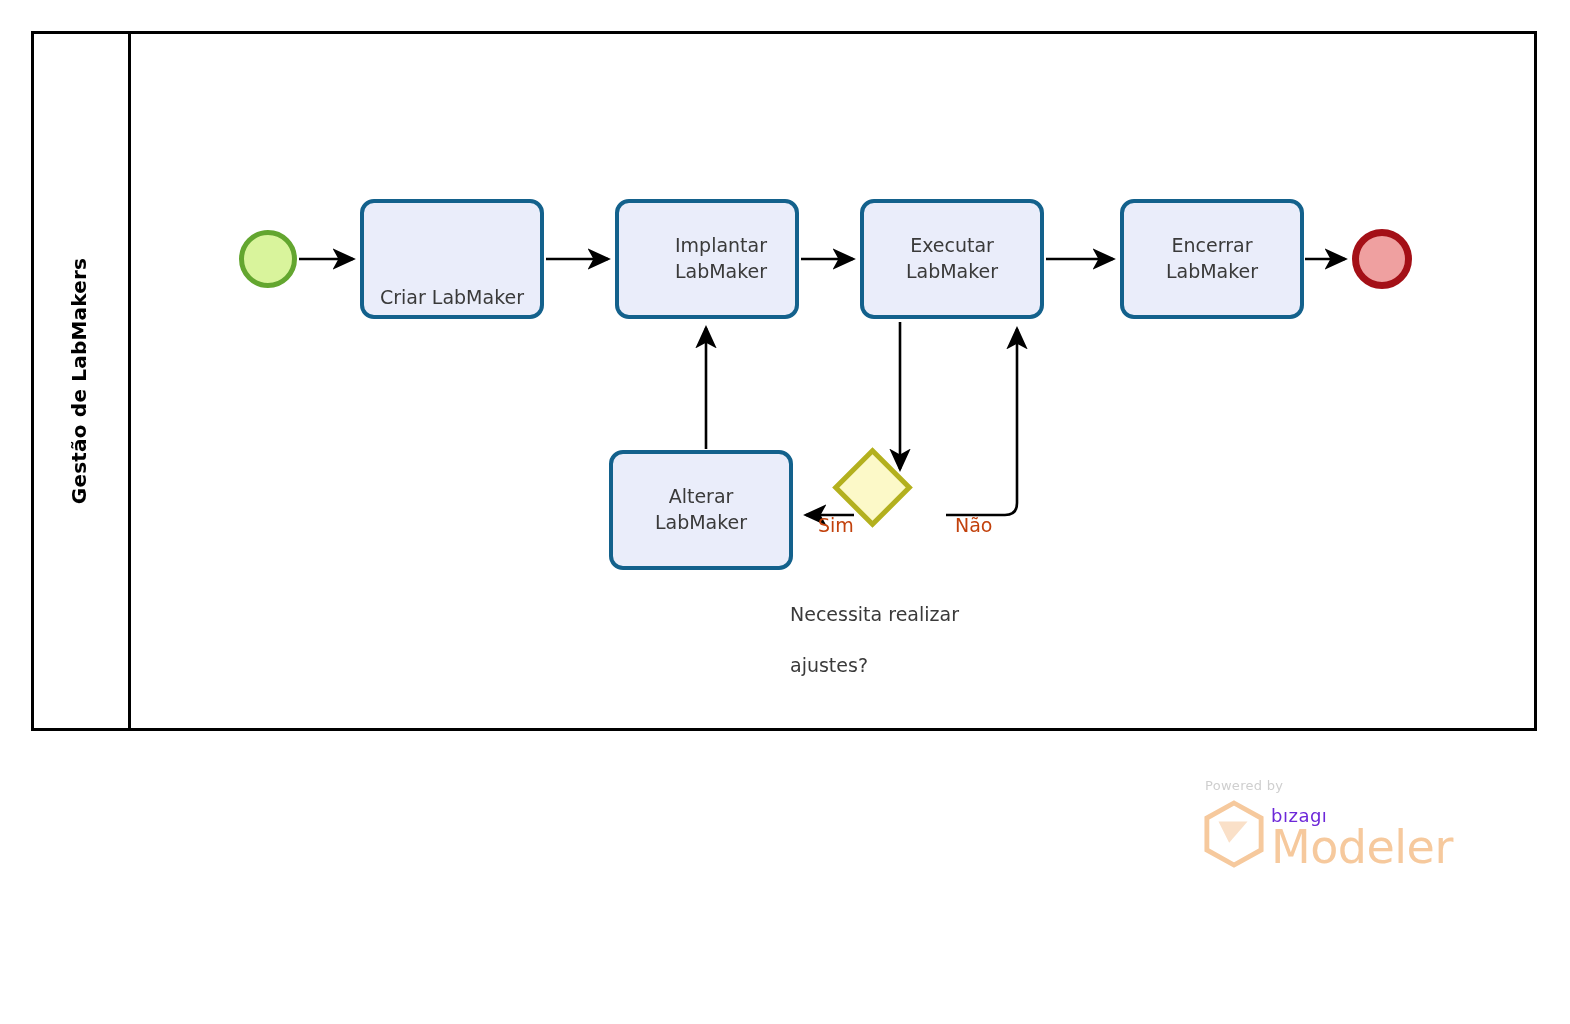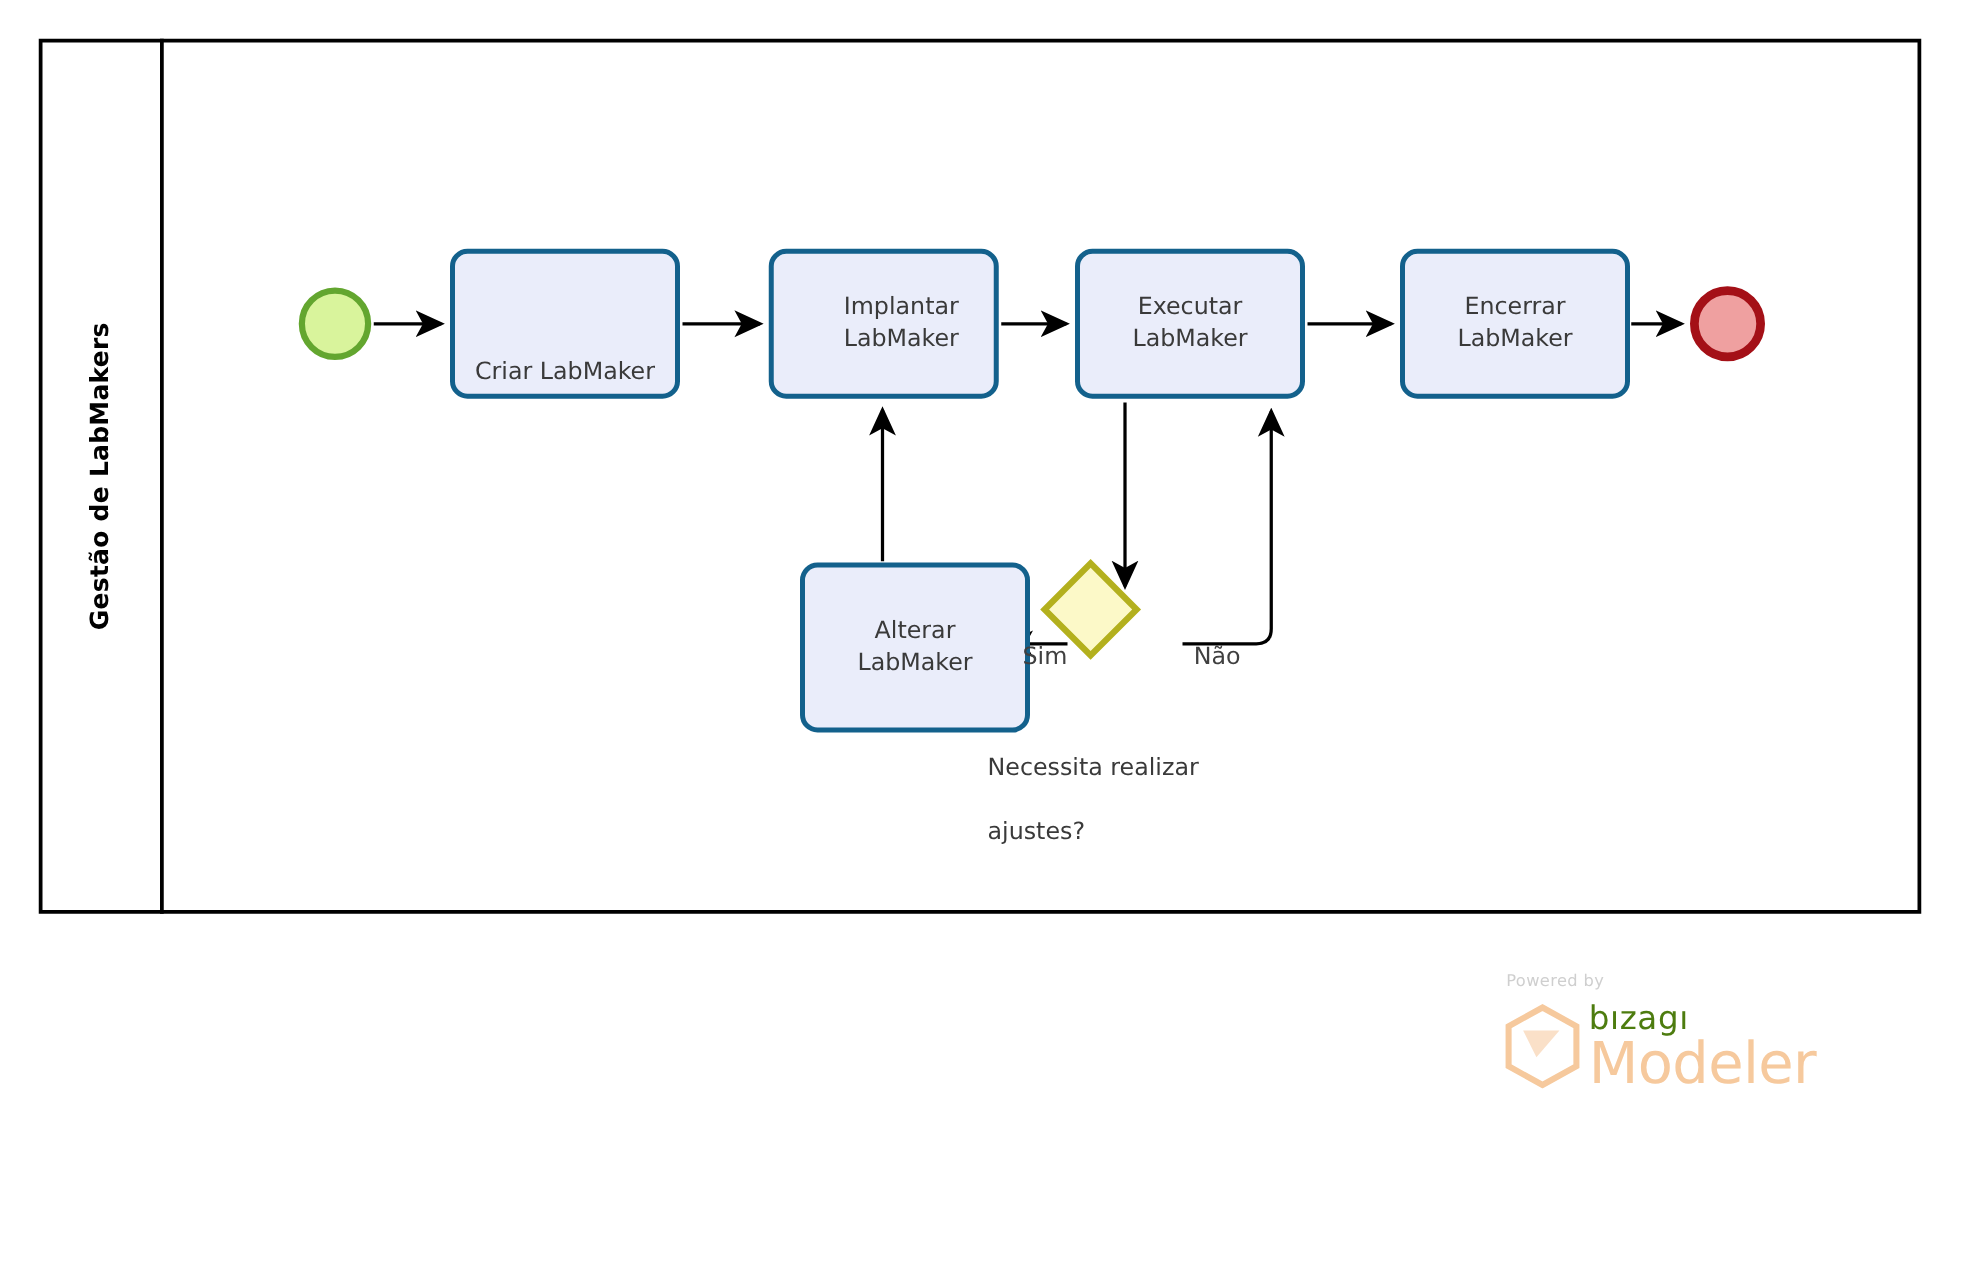--- a/index.html
+++ b/index.html
@@ -97,21 +97,21 @@
     background: #FCF9C8;
     border: 5px solid #B3B01E;
     transform: rotate(45deg);
     z-index: 5;
   }
 
   
   .flow-label {
     position: absolute;
     font-size: 19px;
-    color: #404040;
+    color: #c2410c;
     white-space: nowrap;
     z-index: 6;
   }
   .gw-label {
     position: absolute;
     font-size: 19px;
     color: #3a3a3a;
     line-height: 1.35;
     white-space: pre-line;
     z-index: 6;
@@ -154,22 +154,22 @@
     width: 62px;
     height: 68px;
     flex: 0 0 auto;
   }
   .logo-text {
     margin-left: 6px;
     position: relative;
     top: 2px;
   }
   .logo-bizagi {
-    font-size: 26px;
-    color: #4d7c0f;
+    font-size: 18px;
+    color: #6d28d9;
     letter-spacing: 0.5px;
     line-height: 1;
     margin-bottom: 1px;
   }
   .logo-modeler {
     font-size: 46px;
     color: #F6C99D;
     line-height: 0.95;
     letter-spacing: -0.5px;
   }
@@ -222,21 +222,21 @@
   </div>
 
   <div class="task" style="left:860px; top:199px; width:184px; height:120px;text-align:center;">
     <span>Executar<br>LabMaker</span>
   </div>
 
   <div class="task" style="left:1120px; top:199px; width:184px; height:120px;">
     <span>Encerrar<br>LabMaker</span>
   </div>
 
-  <div class="task" style="left:640px; top:450px; width:184px; height:136px;">
+  <div class="task" style="left:609px; top:450px; width:184px; height:120px;">
     <span>Alterar<br>LabMaker</span>
   </div>
 
   <div class="gateway" style="left:872px; top:487px; width:57px; height:57px; margin-left:-28px; margin-top:-28px;"></div>
 
   <div class="event event-end" style="left:1352px; top:229px; width:60px; height:60px;"></div>
 
   <div class="flow-label" style="left:818px; top:514px;">Sim</div>
 
   <div class="flow-label" style="left:955px; top:514px;">Não</div>

